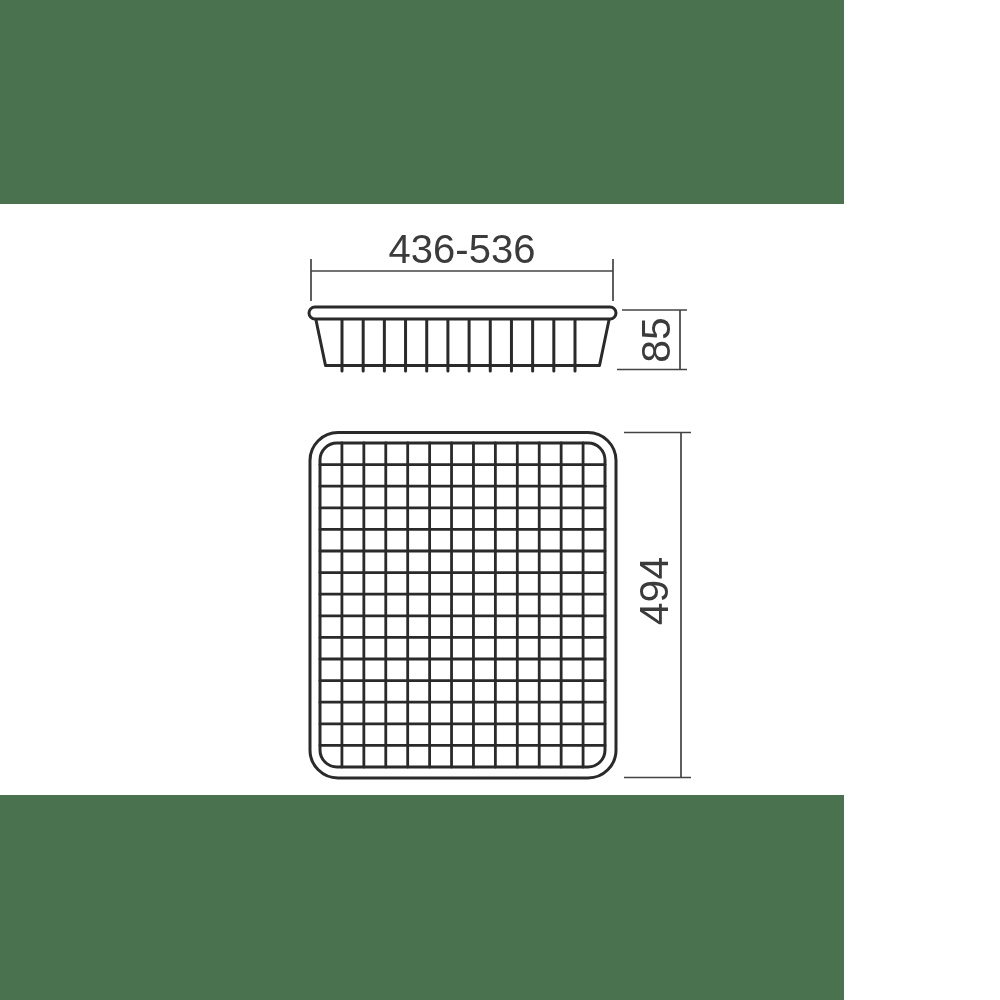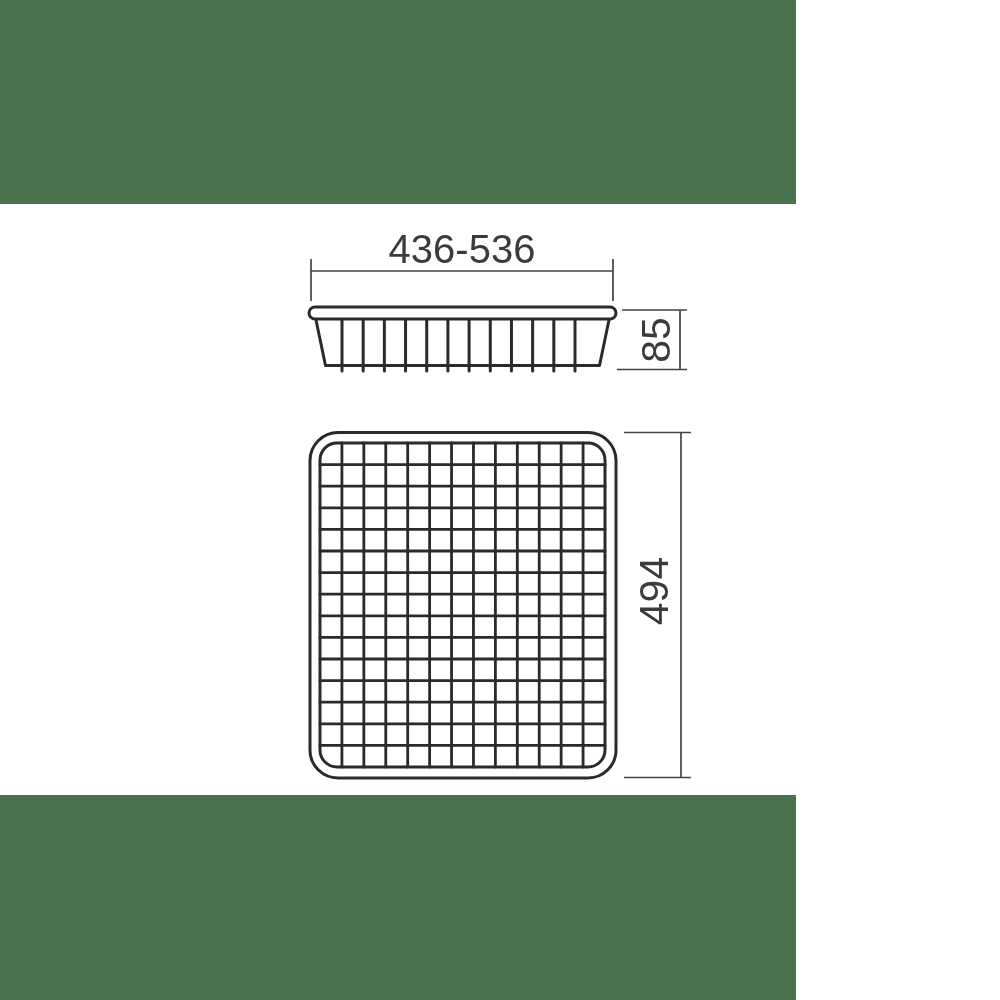--- a/index.html
+++ b/index.html
@@ -7,20 +7,21 @@
     padding: 0;
     background: #ffffff;
     font-family: "Liberation Sans", sans-serif;
   }
   .stage {
     position: relative;
     width: 796px;
     height: 1000px;
     background: var(--page-bg, #ffffff);
     overflow: hidden;
+    padding-left: 48px;
   }
   .band {
     position: absolute;
     left: 0;
     width: 1000px;
     background: var(--band-color, #4a724f);
   }
   .band.top { top: 0; height: 204px; }
   .band.bottom { top: 795px; height: 205px; }
   .drawing-svg {

